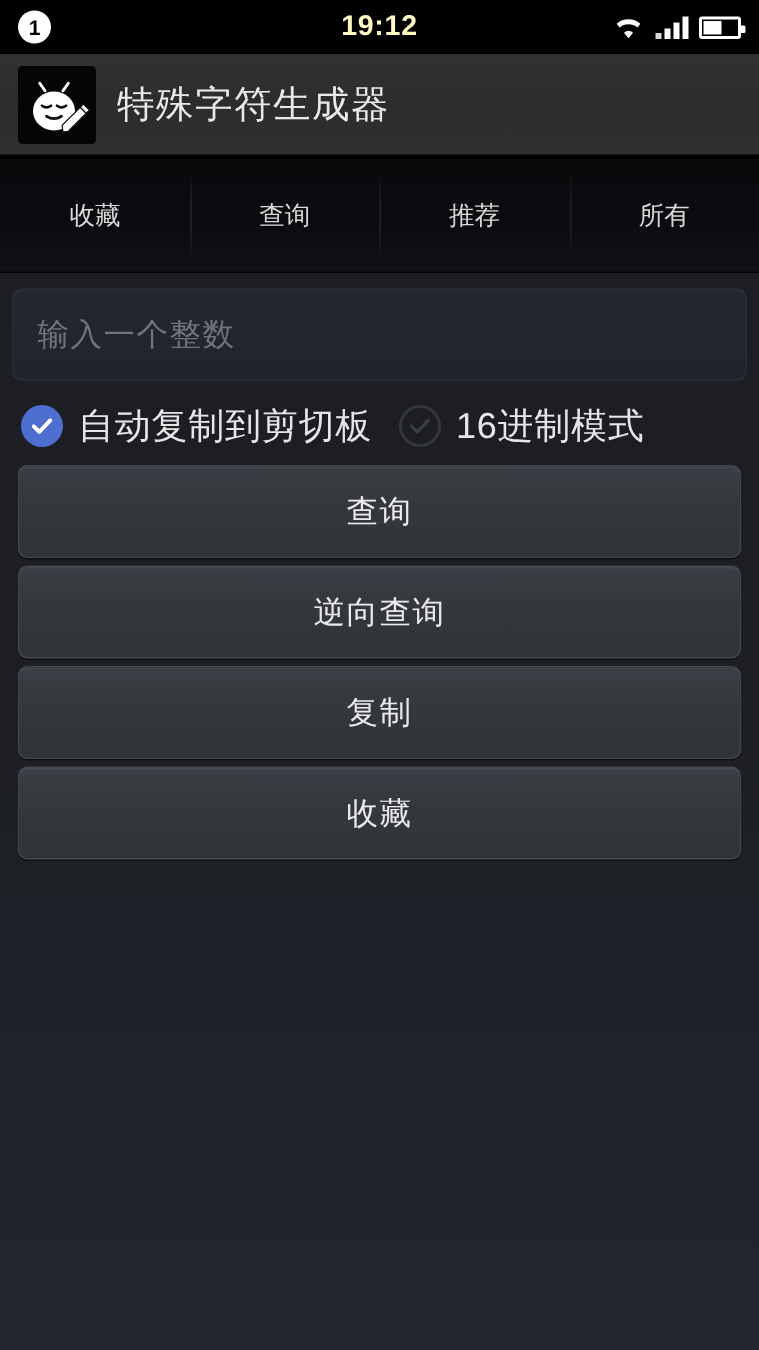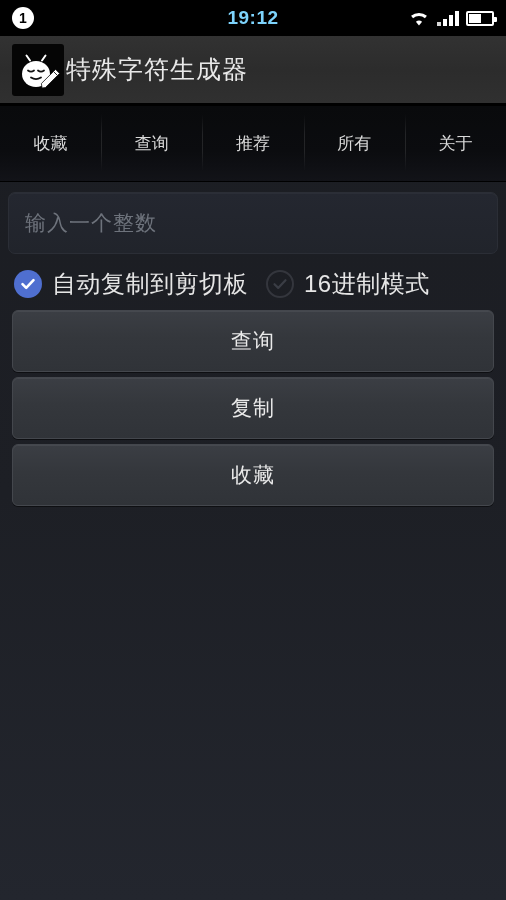--- a/index.html
+++ b/index.html
@@ -39,21 +39,21 @@
     font-weight: bold;
     display: flex;
     align-items: center;
     justify-content: center;
     line-height: 1;
   }
   .sb-center {
     position: absolute;
     left: 0; right: 0;
     text-align: center;
-    color: #7dd3fc;
+    color: #fef9c3;
     font-size: 19px;
     font-weight: bold;
     letter-spacing: .5px;
     pointer-events: none;
   }
   .sb-right {
     margin-left: auto;
     display: flex;
     align-items: center;
     gap: 7px;
@@ -102,21 +102,21 @@
   }
   .app-icon {
     width: 52px; height: 52px;
     background: #050505;
     border-radius: 3px;
     position: relative;
     flex: 0 0 auto;
     overflow: hidden;
   }
   .app-title {
-    margin-left: 2px;
+    margin-left: 14px;
     color: #e9e9e9;
     font-size: 25px;
     letter-spacing: 1px;
   }
 
   
   .tabbar {
     height: 75px;
     background: linear-gradient(to bottom, #090a0c 0%, #0b0c0f 60%, #121318 100%);
     display: flex;
@@ -270,23 +270,20 @@
     </div>
     <div class="tab">
       <span class="tab-label">查询</span>
     </div>
     <div class="tab">
       <span class="tab-label">推荐</span>
     </div>
     <div class="tab">
       <span class="tab-label">所有</span>
     </div>
-    <div class="tab">
-      <span class="tab-label">关于</span>
-    </div>
   </div>
 
   <div class="content">
 
     <div class="field">
       <span class="ph">输入一个整数</span>
     </div>
 
 
     <div class="checkrow">
@@ -303,20 +300,23 @@
         <svg width="18" height="18" viewBox="0 0 18 18">
           <path d="M3.5 9.2 L7.2 12.9 L14.5 5.2" stroke="#3a3d45" stroke-width="2.2" fill="none" stroke-linecap="round" stroke-linejoin="round"></path>
         </svg>
       </span>
       <span class="check-label second">16进制模式</span>
     </div>
 
     <div class="btnlist">
       <div class="btn">
         <span>查询</span>
+      </div>
+      <div class="btn">
+        <span>逆向查询</span>
       </div>
       <div class="btn">
         <span>复制</span>
       </div>
       <div class="btn">
         <span>收藏</span>
       </div>
     </div>
 
   </div>

